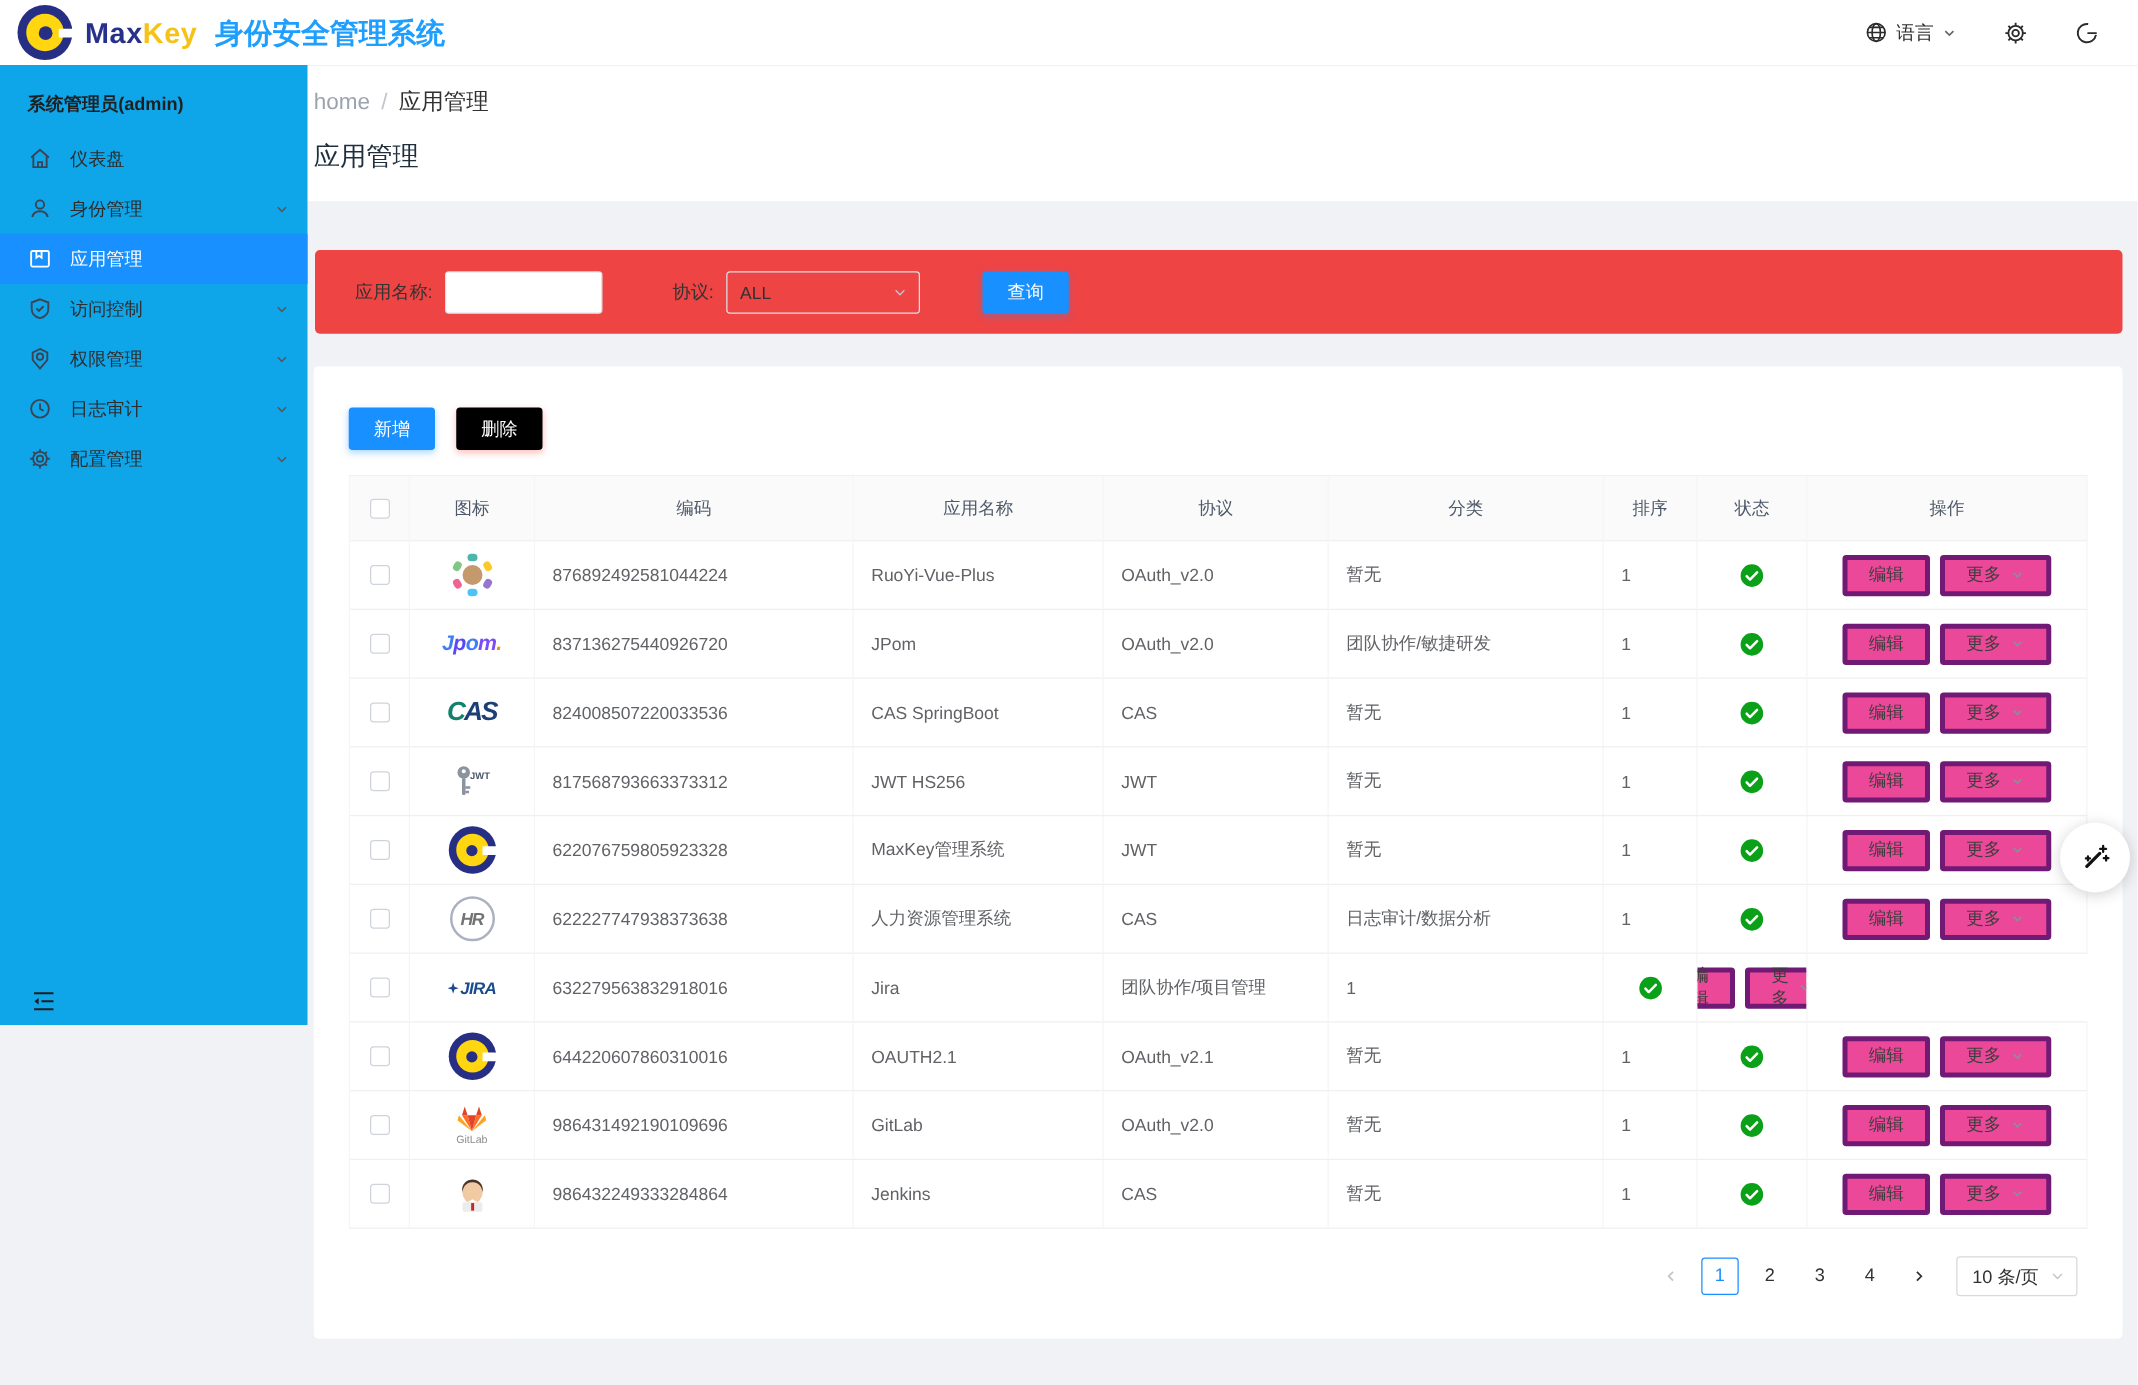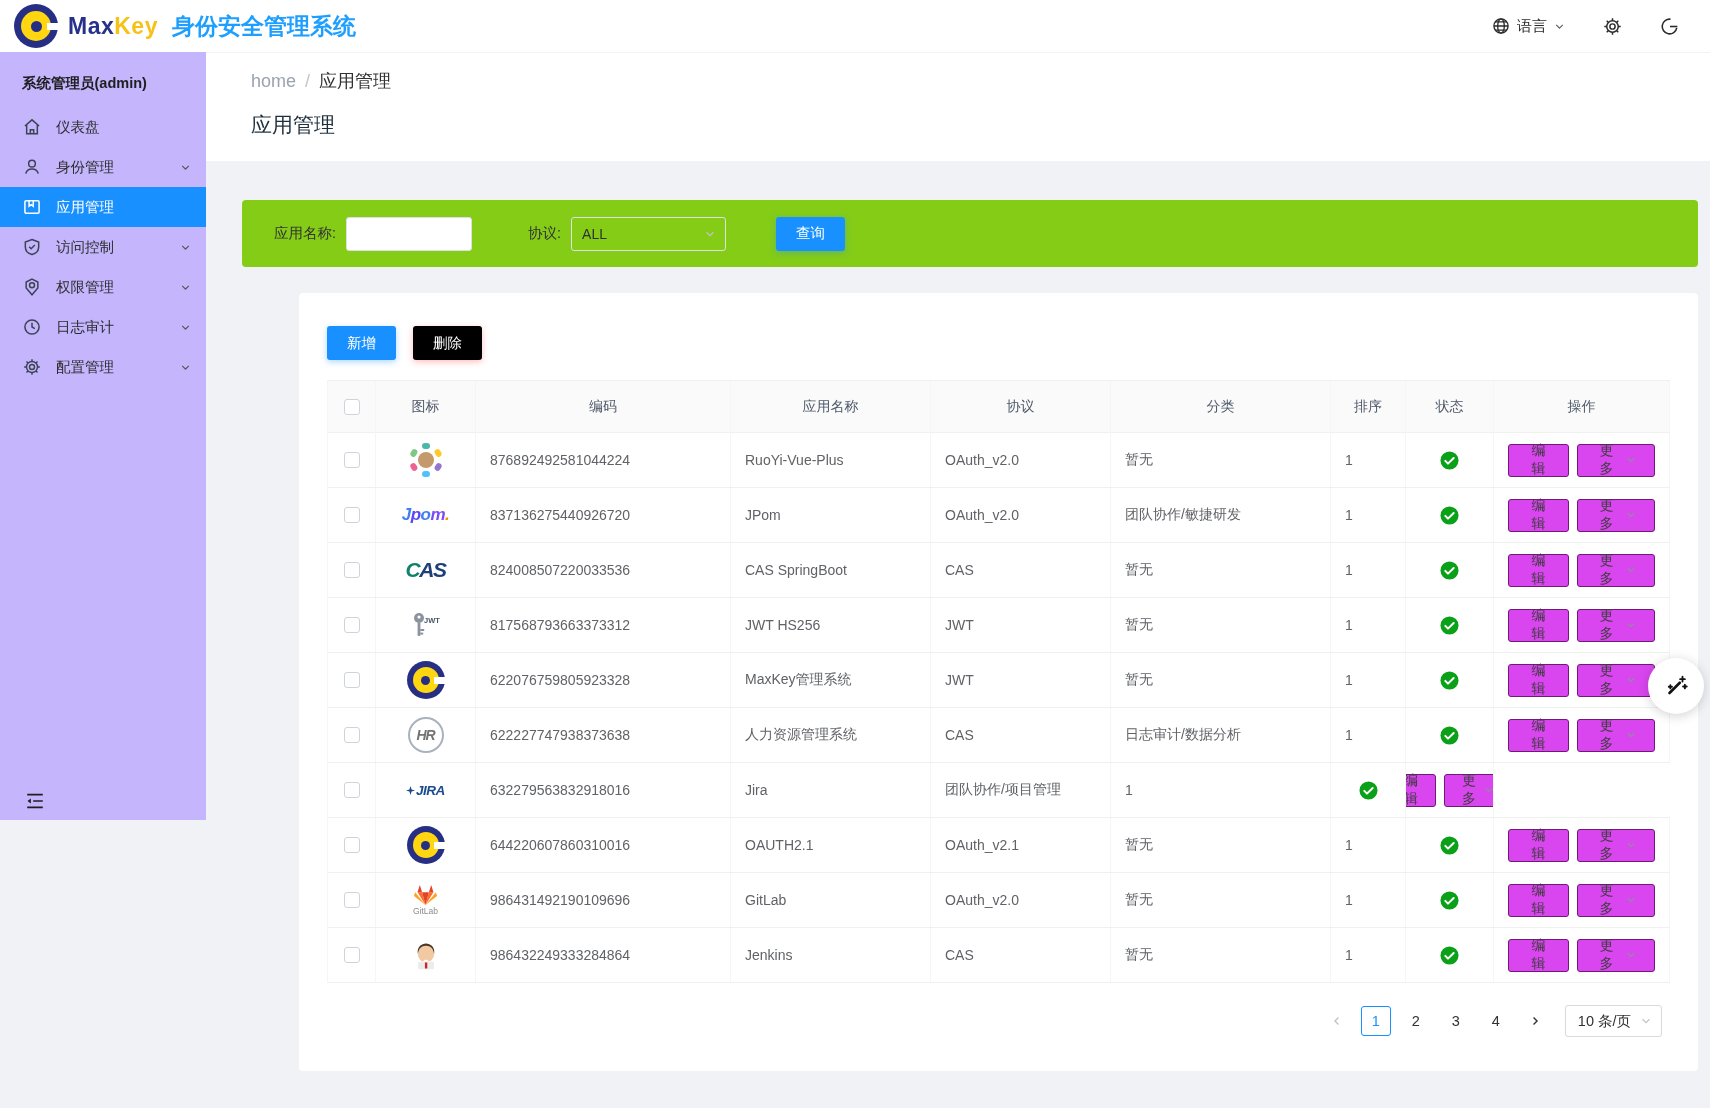--- a/index.html
+++ b/index.html
@@ -26,69 +26,69 @@
   
   .mk{position:relative;display:inline-block;width:38px;height:38px;}
   .mk i{position:absolute;border-radius:50%;}
   .mk .o{inset:0;background:#272f85;}
   .mk .y{inset:6px;background:#ffd60f;}
   .mk .d{left:50%;top:50%;width:9px;height:9px;margin:-4.5px 0 0 -4.5px;background:#272f85;}
   .mk .n{position:absolute;right:-2px;top:50%;width:13px;height:7px;margin-top:-3.5px;background:#fff;border-radius:0;}
   .mk.lg{width:44px;height:44px;} .mk.lg .y{inset:7px;} .mk.lg .d{width:11px;height:11px;margin:-5.5px 0 0 -5.5px;}
 
   
-  .sidebar{position:absolute;top:52px;left:0;width:206px;height:768px;background:#c4b5fd;z-index:4;}
+  .sidebar{position:absolute;top:52px;left:0;width:246px;height:768px;background:#0ea5e9;z-index:4;}
   .sidebar-user{padding:22px 0 14px 22px;font-weight:bold;font-size:14.5px;color:#1f1f1f;}
   .nav-item{display:flex;align-items:center;height:40px;padding:0 14px 0 22px;cursor:pointer;color:#2d2d2d;}
   .nav-item .nav-icon{width:20px;height:20px;margin-right:14px;color:#3c4353;}
   .nav-item .nav-icon svg{width:20px;height:20px;}
   .nav-item .nav-label{flex:1;font-size:14.5px;}
   .nav-item .nav-chevron{width:13px;height:13px;color:#555;}
   .nav-item .nav-chevron svg{width:13px;height:13px;}
   .nav-item.active{background:#1890ff;color:#fff;}
   .nav-item.active .nav-icon,.nav-item.active .nav-chevron{color:#fff;}
   .collapse-btn{position:absolute;left:24px;bottom:6px;width:24px;height:24px;color:#1f1f1f;cursor:pointer;}
   .collapse-btn svg{width:22px;height:22px;}
 
   
   .main{position:absolute;left:206px;top:52px;right:0;bottom:0;}
   .page-head{background:#fff;height:109px;padding:16px 0 0 45px;border-top:1px solid #f3f3f3;}
   .breadcrumb{display:flex;gap:9px;font-size:18px;align-items:center;}
   .crumb-home{color:#9aa3af;cursor:pointer;} .crumb-sep{color:#c0c4cc;} .crumb-cur{color:#303133;}
   .page-title{margin-top:18px;font-size:21px;font-weight:500;color:#1f2f3d;}
 
-  .filter-card{position:absolute;left:36px;right:12px;top:148px;height:67px;background:#84cc16;border-radius:4px;
+  .filter-card{position:absolute;left:46px;right:12px;top:148px;height:67px;background:#ef4444;border-radius:4px;
     display:flex;align-items:center;padding:3px 32px;}
   .f-label{color:#333;font-size:14.5px;}
   .f-input{width:126px;height:34px;border:1px solid #dcdfe6;border-radius:3px;margin-left:10px;padding:0 8px;font-size:14px;outline:none;}
   .f-select{position:relative;width:155px;height:34px;border:1px solid #dcdfe6;border-radius:3px;margin-left:10px;
     display:flex;align-items:center;padding:0 10px;cursor:pointer;color:#303133;}
   .f-select .chev{position:absolute;right:8px;color:#c0c4cc;} .f-select .chev svg{width:14px;height:14px;}
   .gap1{width:56px;} .gap2{width:50px;}
   .btn-primary{height:34px;padding:0 20px;background:#1890ff;border:none;border-radius:3px;color:#fff;font-size:14.5px;cursor:pointer;
     box-shadow:0 2px 6px rgba(24,144,255,.35);font-family:inherit;}
   .btn-danger{height:34px;padding:0 20px;background:#000000;border:none;border-radius:3px;color:#fff;font-size:14.5px;cursor:pointer;
     box-shadow:0 2px 6px rgba(251,75,67,.35);font-family:inherit;}
 
-  .main-card{position:absolute;left:45px;right:12px;top:241px;height:778px;background:#fff;border-radius:4px;padding:33px 28px 0 28px;margin-left:48px;}
+  .main-card{position:absolute;left:45px;right:12px;top:241px;height:778px;background:#fff;border-radius:4px;padding:33px 28px 0 28px;}
   .toolbar{display:flex;gap:17px;margin-bottom:20px;}
 
   
   .tbl{width:100%;border-top:1px solid #f0f0f0;border-left:1px solid #f5f5f5;}
   .tr{display:grid;grid-template-columns:48px 100px 255px 200px 180px 220px 75px 88px 1fr;border-bottom:1px solid #f0f0f0;}
   .th-row{background:#fafafa;height:52px;}
   .td{display:flex;align-items:center;padding:0 14px;border-right:1px solid #f5f5f5;min-height:52px;color:#606266;font-size:14px;overflow:hidden;}
   .tr:not(.th-row) .td{height:54px;}
   .th-row .td{justify-content:center;color:#4e5969;padding:0 6px;}
   .c-center{justify-content:center;}
   .checkbox{width:16px;height:16px;border:1px solid #cfd3dc;border-radius:3px;background:#fff;cursor:pointer;display:inline-block;}
 
   
   .status-ok svg{width:19px;height:19px;}
-  .btn-plain{height:33px;padding:0 17px;background:#d946ef;border:1px solid #701a75;border-radius:3px;color:#3d3d3d;font-size:14px;
+  .btn-plain{height:33px;padding:0 17px;background:#ec4899;border:4px solid #701a75;border-radius:3px;color:#3d3d3d;font-size:14px;
     cursor:pointer;display:inline-flex;align-items:center;gap:7px;font-family:inherit;}
   .btn-plain + .btn-plain{margin-left:8px;}
   .btn-plain .chev{color:#8a8f99;} .btn-plain .chev svg{width:12px;height:12px;}
 
   
   .appicon{display:flex;align-items:center;justify-content:center;width:100%;}
   .ri{position:relative;width:40px;height:40px;}
   .ri .rc{position:absolute;left:12px;top:12px;width:16px;height:16px;border-radius:50%;background:#c49a6c;}
   .ri .rp{position:absolute;left:16px;top:3px;width:8px;height:6px;border-radius:3px;transform-origin:4px 17px;}
   .ri .rp:nth-child(2){background:#4db6ac;transform:rotate(0deg);}

